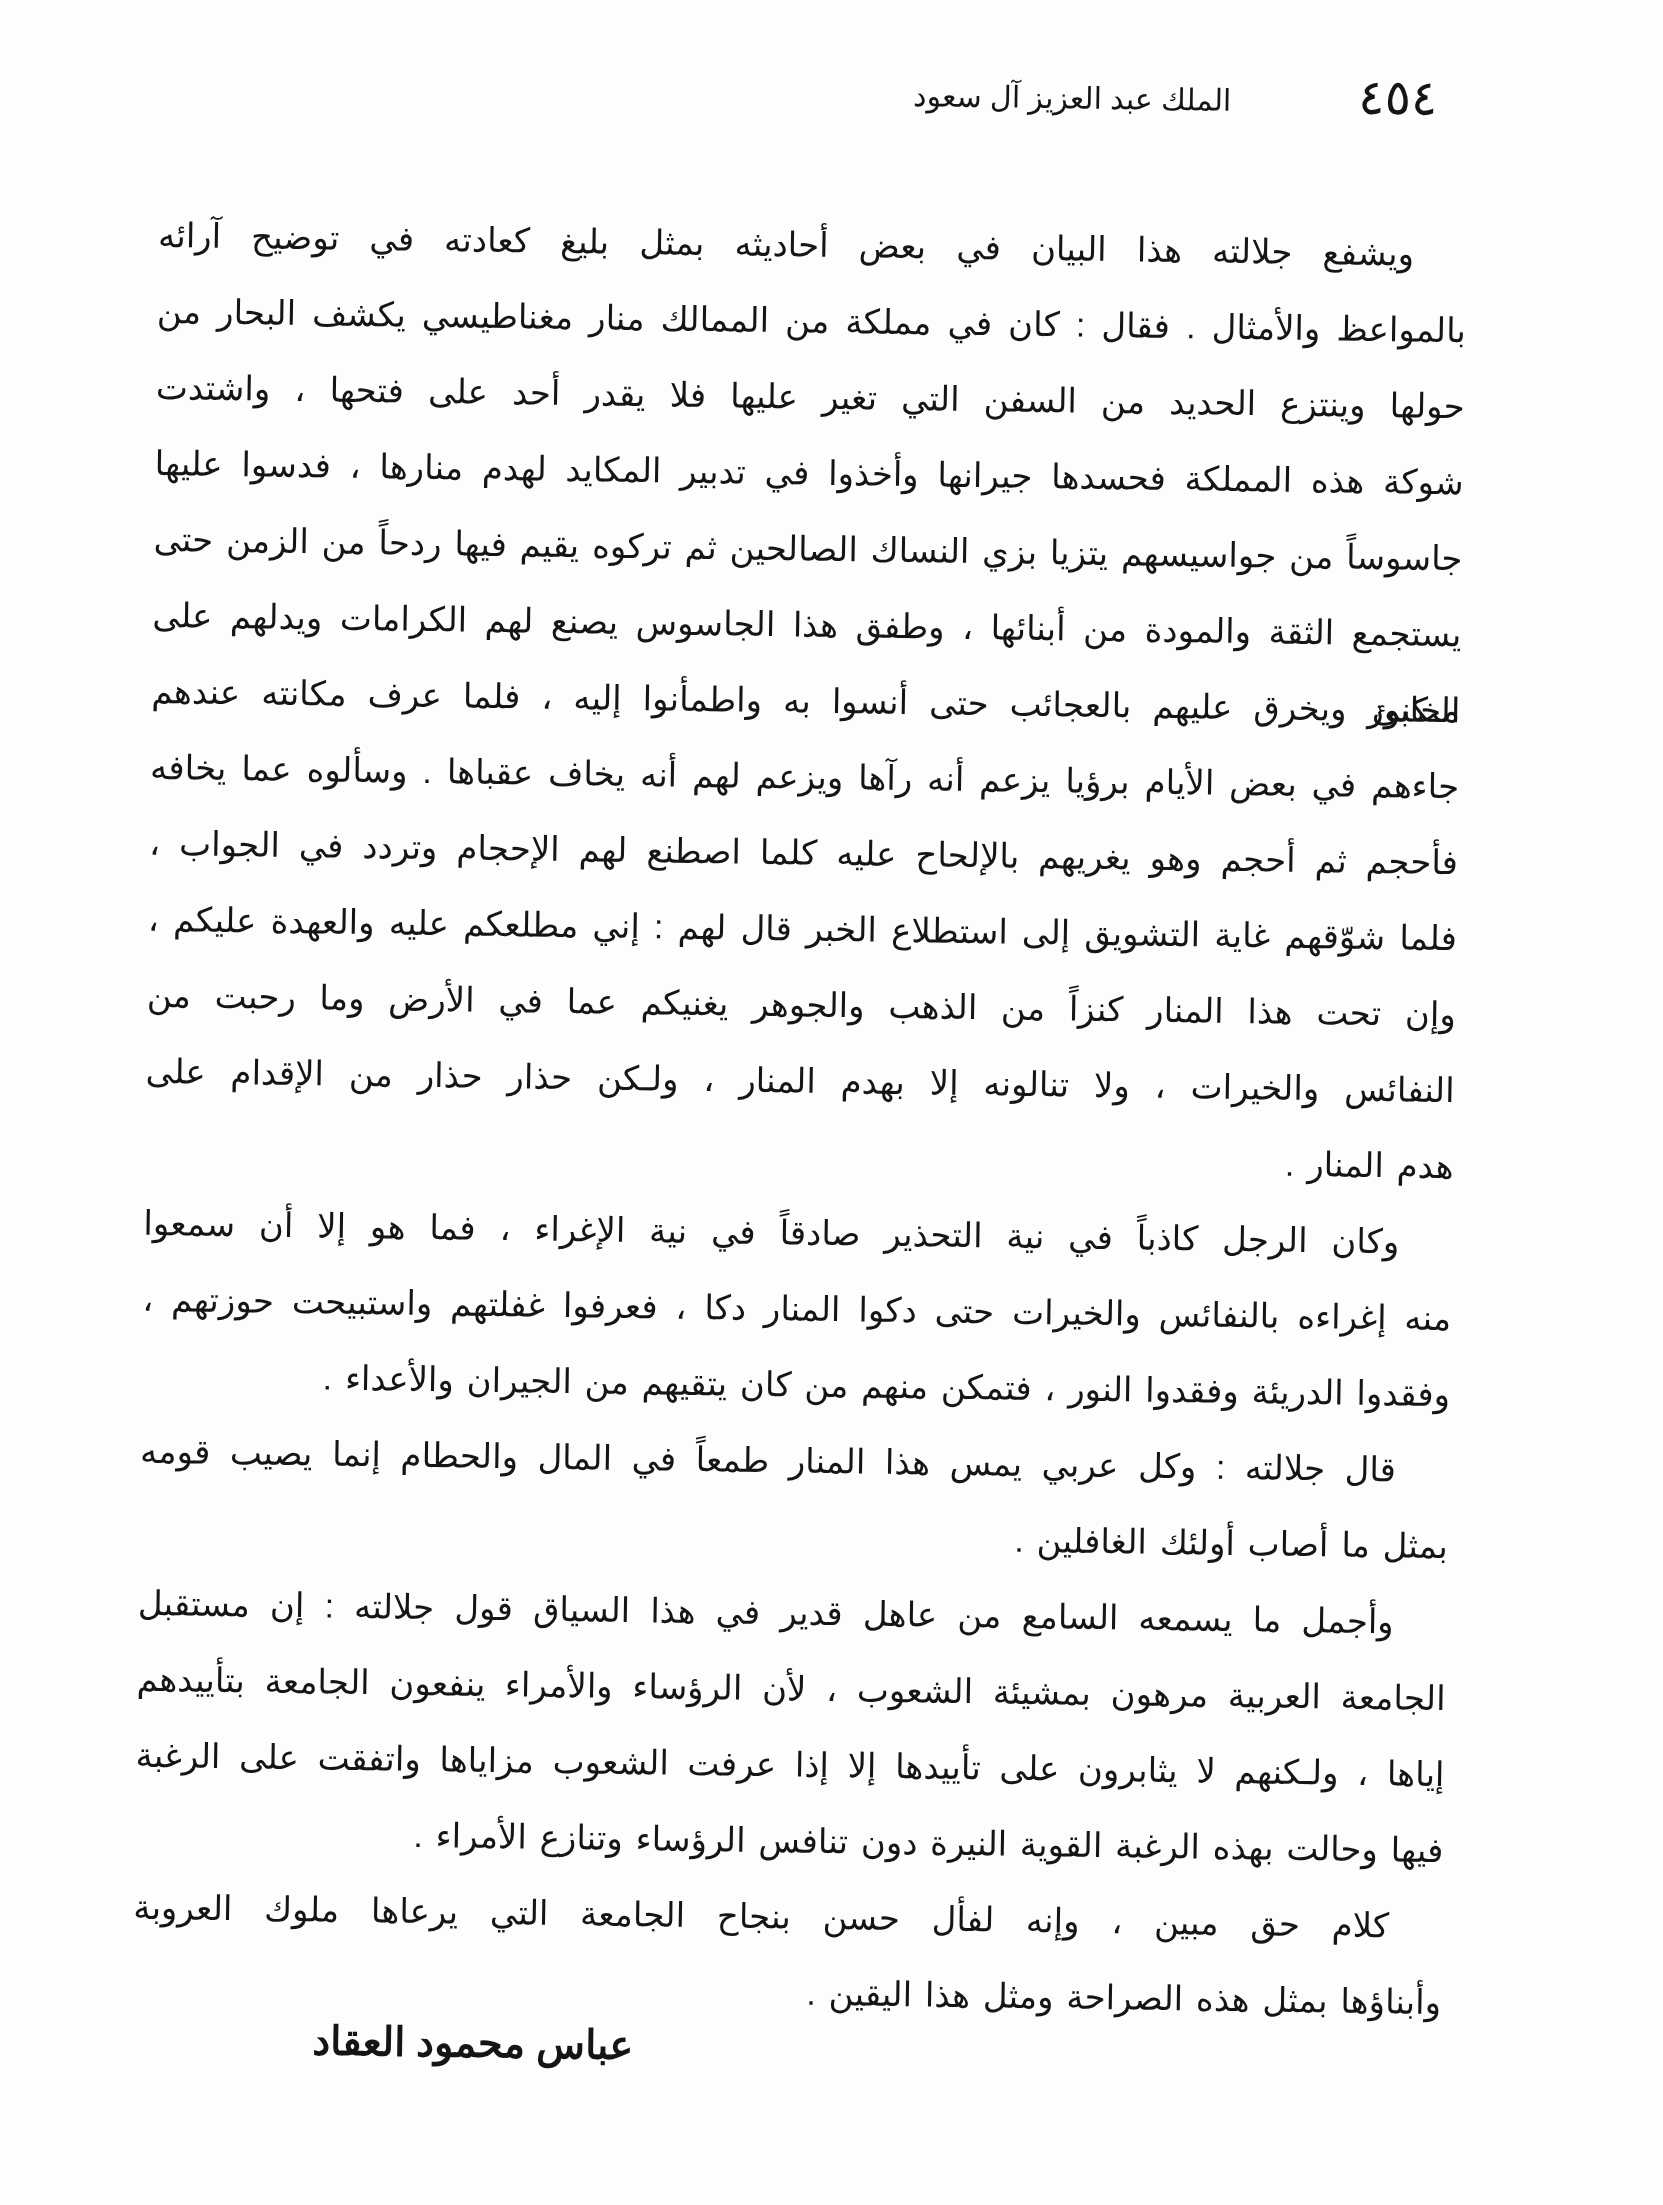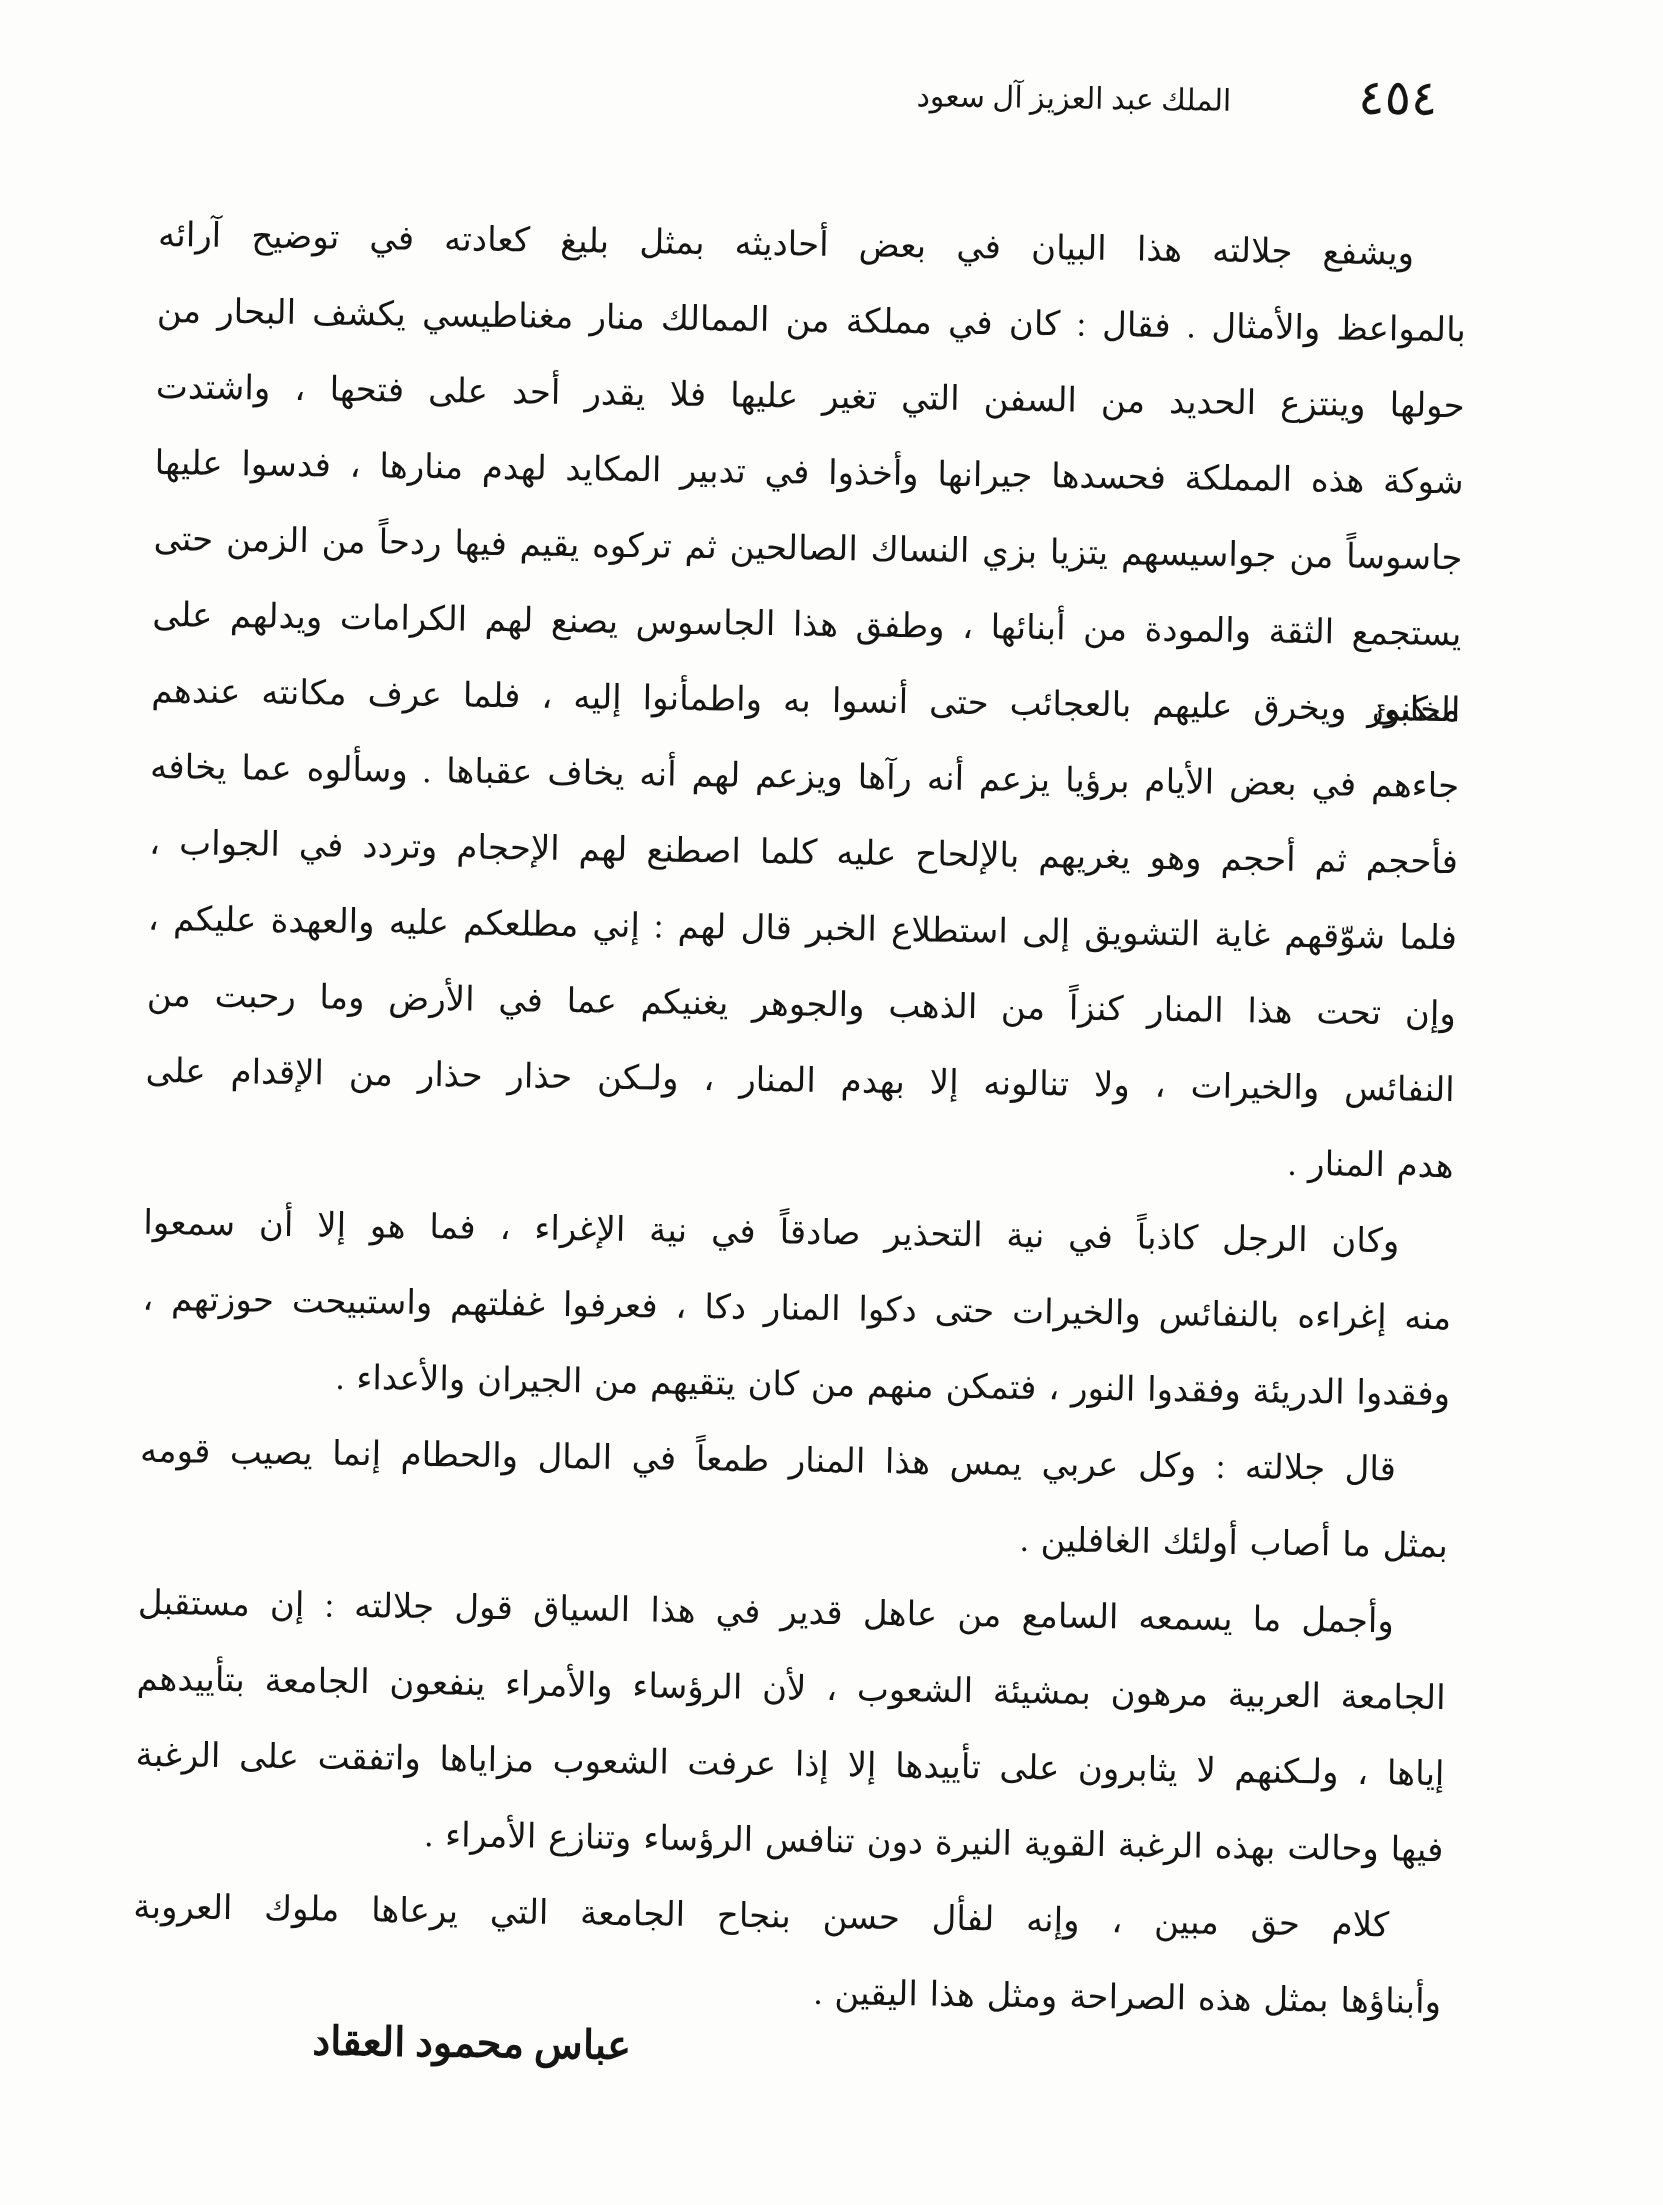--- a/index.html
+++ b/index.html
@@ -6,21 +6,21 @@
     margin: 0;
     padding: 0;
     background: #ffffff;
   }
   .page {
     position: relative;
     width: 1663px;
     height: 2205px;
     background: var(--paper, #fdfdfb);
     overflow: hidden;
-    font-family: Liberation Serif, serif;
+    font-family: Liberation Sans, sans-serif;
     color: var(--ink, #151515);
   }
   
   .rotor {
     position: absolute;
     inset: 0;
     transform: rotate(0.85deg);
     transform-origin: 50% 45%;
   }
   .header-title {

